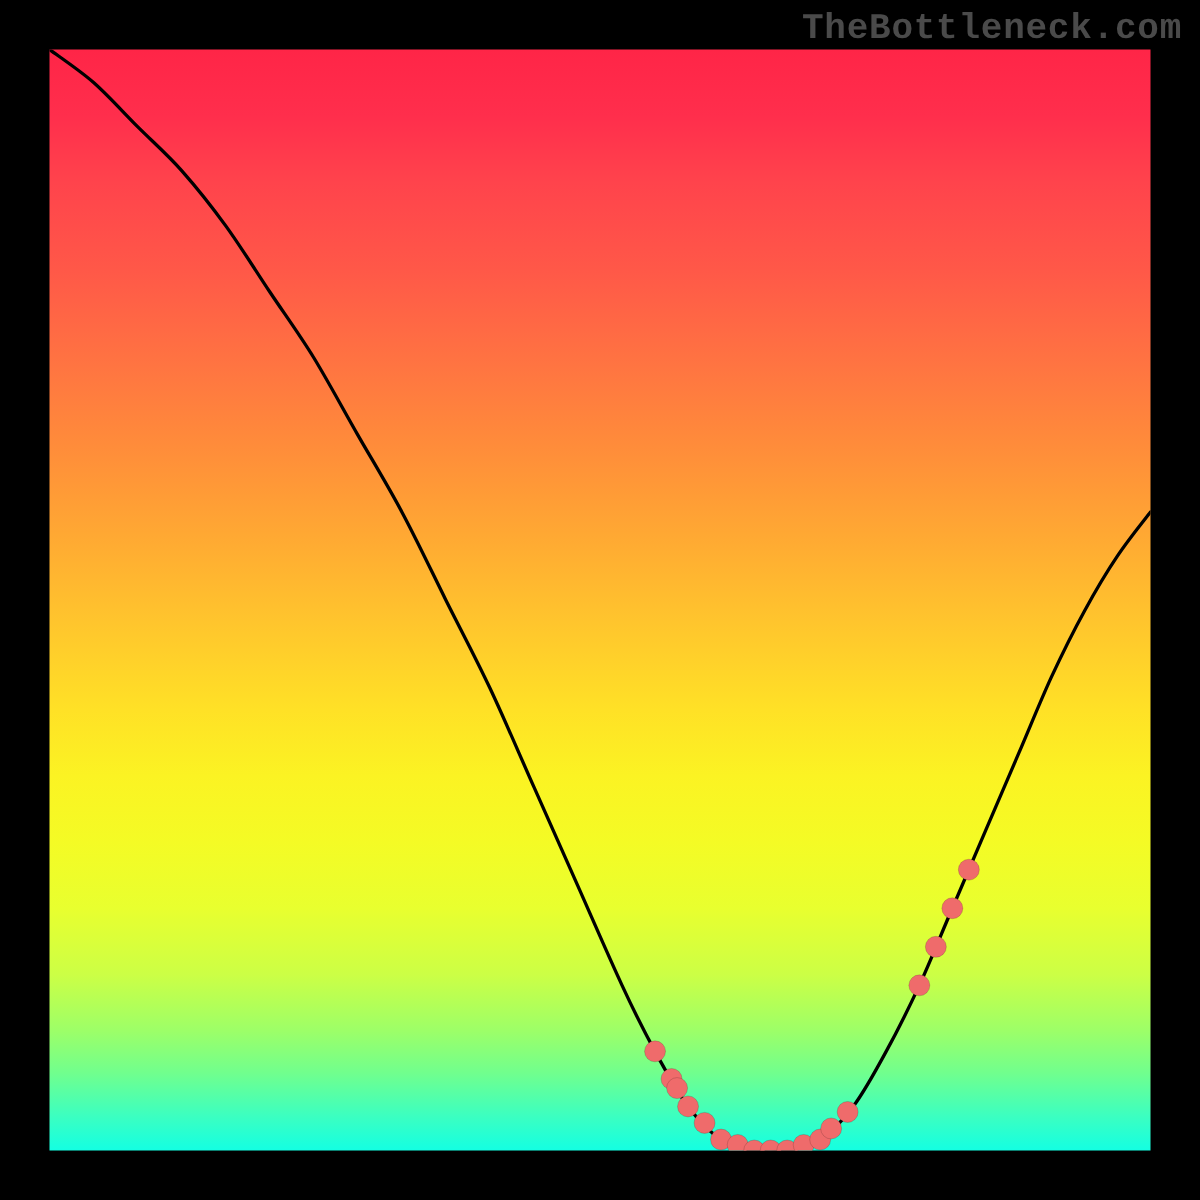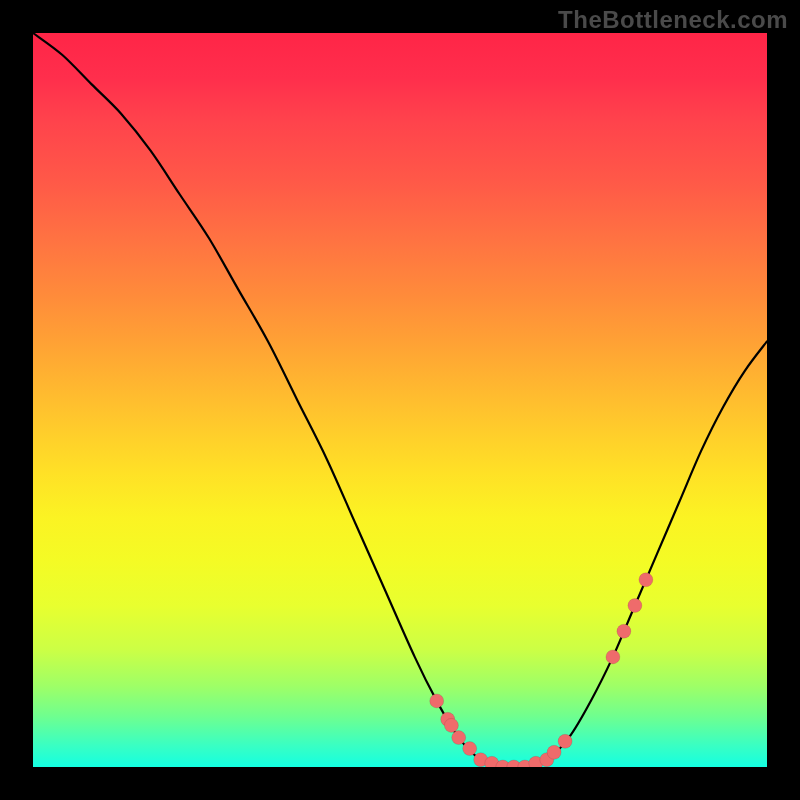--- a/index.html
+++ b/index.html
@@ -7,21 +7,21 @@
   .frame {
     position: relative;
     width: 800px;
     height: 800px;
     background: #000;
   }
   .watermark {
     position: absolute;
     top: 6px;
     right: 12px;
-    font-family: Liberation Sans, sans-serif;
+    font-family: Liberation Mono, monospace;
     font-size: 24px;
     font-weight: bold;
     color: #4a4a4a;
     letter-spacing: 0.5px;
   }
   .plot {
     position: absolute;
     left: 33px;
     top: 33px;
     width: 734px;

